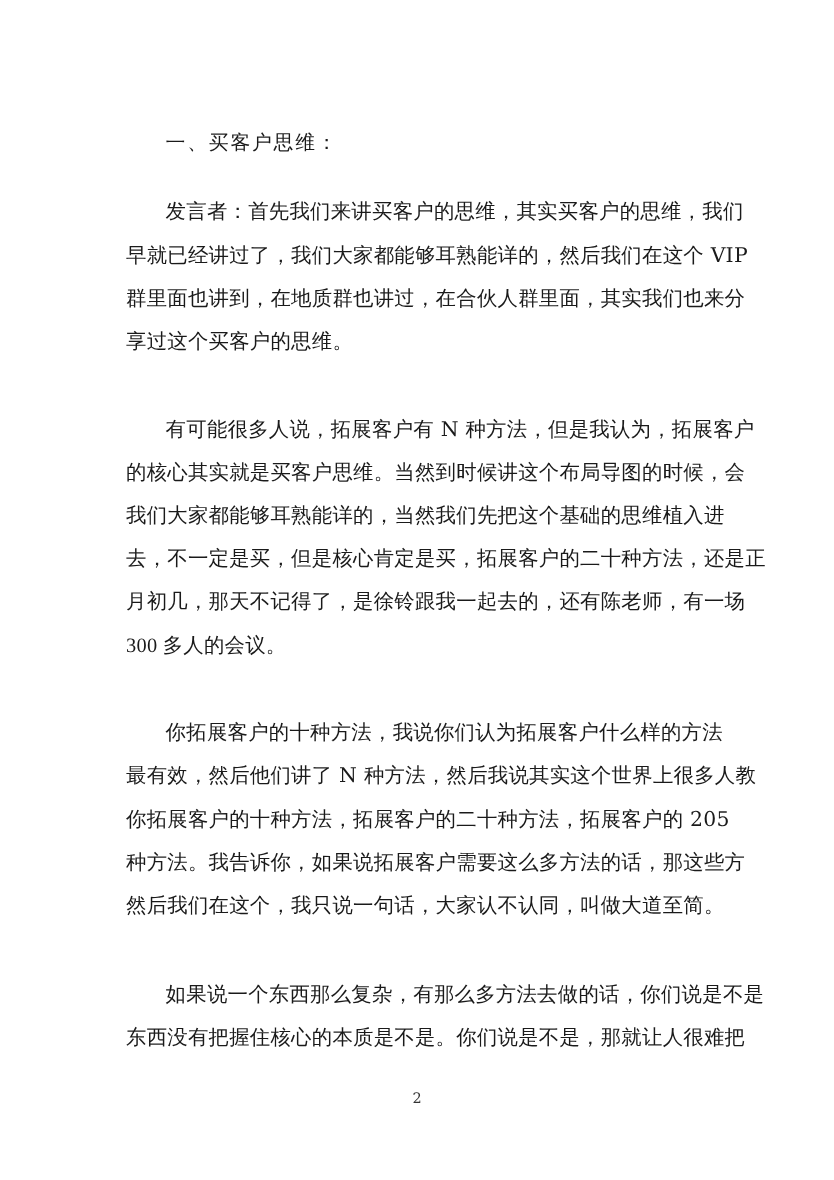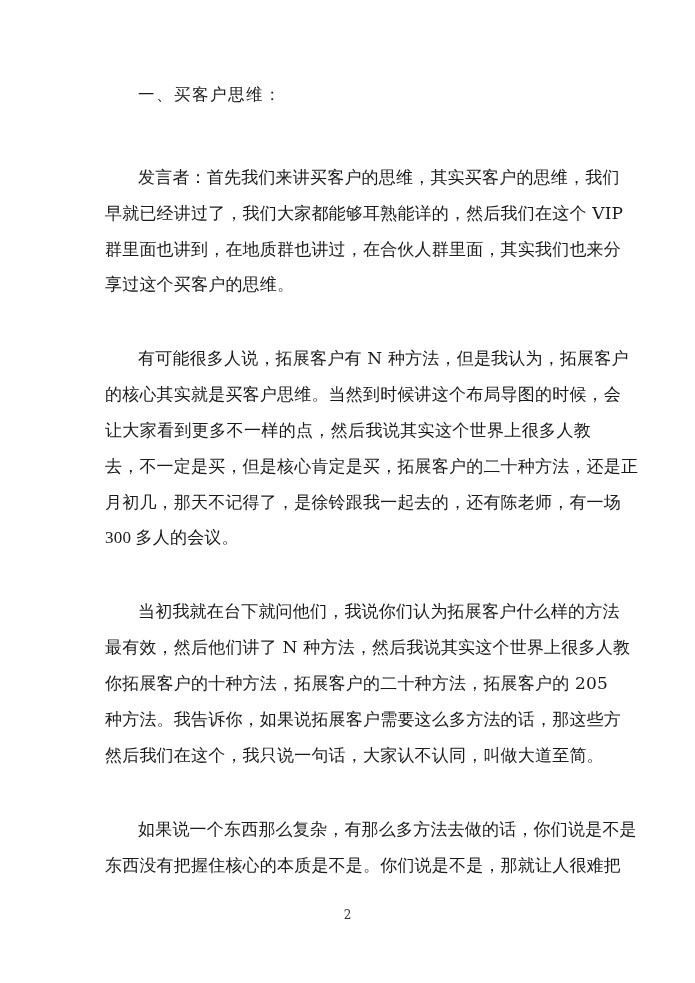--- a/index.html
+++ b/index.html
@@ -3,48 +3,48 @@
 <meta charset="utf-8">
 <style>
   html, body { margin: 0; padding: 0; background: #ffffff; }
   body { width: 695px; height: 983px; position: relative; overflow: hidden;
          font-family: "DejaVu Serif", "Liberation Serif", serif; color: #1a1a1a; }
   .page { position: absolute; left: 0; top: 0; width: 695px; height: 983px; background: #fff; }
   .line { position: absolute; left: 105px; width: 486px; font-size: 17px; line-height: 22px;
           white-space: nowrap; text-align: justify; text-align-last: justify; letter-spacing: 0.2px; }
   .line.first { left: 138px; width: 453px; }
   .line.last { text-align-last: left; font-family: Liberation Serif, serif; }
-  .heading { position: absolute; left: 138px; top: 84px; font-size: 16.5px; line-height: 22px; white-space: nowrap; letter-spacing: 1.5px; text-align: center; }
+  .heading { position: absolute; left: 138px; top: 108px; font-size: 16.5px; line-height: 22px; white-space: nowrap; letter-spacing: 1.5px; text-align: center; }
   .page-number { position: absolute; left: 0; width: 695px; top: 908px; text-align: center;
                  font-size: 12px; line-height: 14px; color: #333; }
 </style>
 </head>
 <body>
 
 <div class="page">
   <div class="heading">一、买客户思维：</div>
 
   <div>
     <div class="line first" style="top:166px">发言者：首先我们来讲买客户的思维，其实买客户的思维，我们</div>
     <div class="line" style="top:202px">早就已经讲过了，我们大家都能够耳熟能详的，然后我们在这个 VIP</div>
     <div class="line" style="top:238px">群里面也讲到，在地质群也讲过，在合伙人群里面，其实我们也来分</div>
     <div class="line last" style="top:274px">享过这个买客户的思维。</div>
   </div>
 
   <div>
     <div class="line first" style="top:347px">有可能很多人说，拓展客户有 N 种方法，但是我认为，拓展客户</div>
     <div class="line" style="top:383px">的核心其实就是买客户思维。当然到时候讲这个布局导图的时候，会</div>
-    <div class="line" style="top:419px">让大家看到更多不一样的点，然后我说其实这个世界上很多人教</div>
+    <div class="line" style="top:419px">我们大家都能够耳熟能详的，当然我们先把这个基础的思维植入进</div>
     <div class="line" style="top:455px">去，不一定是买，但是核心肯定是买，拓展客户的二十种方法，还是正</div>
     <div class="line" style="top:491px">月初几，那天不记得了，是徐铃跟我一起去的，还有陈老师，有一场</div>
     <div class="line last" style="top:527px">300 多人的会议。</div>
   </div>
 
   <div>
-    <div class="line first" style="top:600px">当初我就在台下就问他们，我说你们认为拓展客户什么样的方法</div>
+    <div class="line first" style="top:600px">你拓展客户的十种方法，我说你们认为拓展客户什么样的方法</div>
     <div class="line" style="top:636px">最有效，然后他们讲了 N 种方法，然后我说其实这个世界上很多人教</div>
     <div class="line" style="top:672px">你拓展客户的十种方法，拓展客户的二十种方法，拓展客户的 205</div>
     <div class="line" style="top:708px">种方法。我告诉你，如果说拓展客户需要这么多方法的话，那这些方</div>
     <div class="line" style="top:744px">然后我们在这个，我只说一句话，大家认不认同，叫做大道至简。</div>
   </div>
 
   <div>
     <div class="line first" style="top:818px">如果说一个东西那么复杂，有那么多方法去做的话，你们说是不是</div>
     <div class="line" style="top:854px">东西没有把握住核心的本质是不是。你们说是不是，那就让人很难把</div>
   </div>

